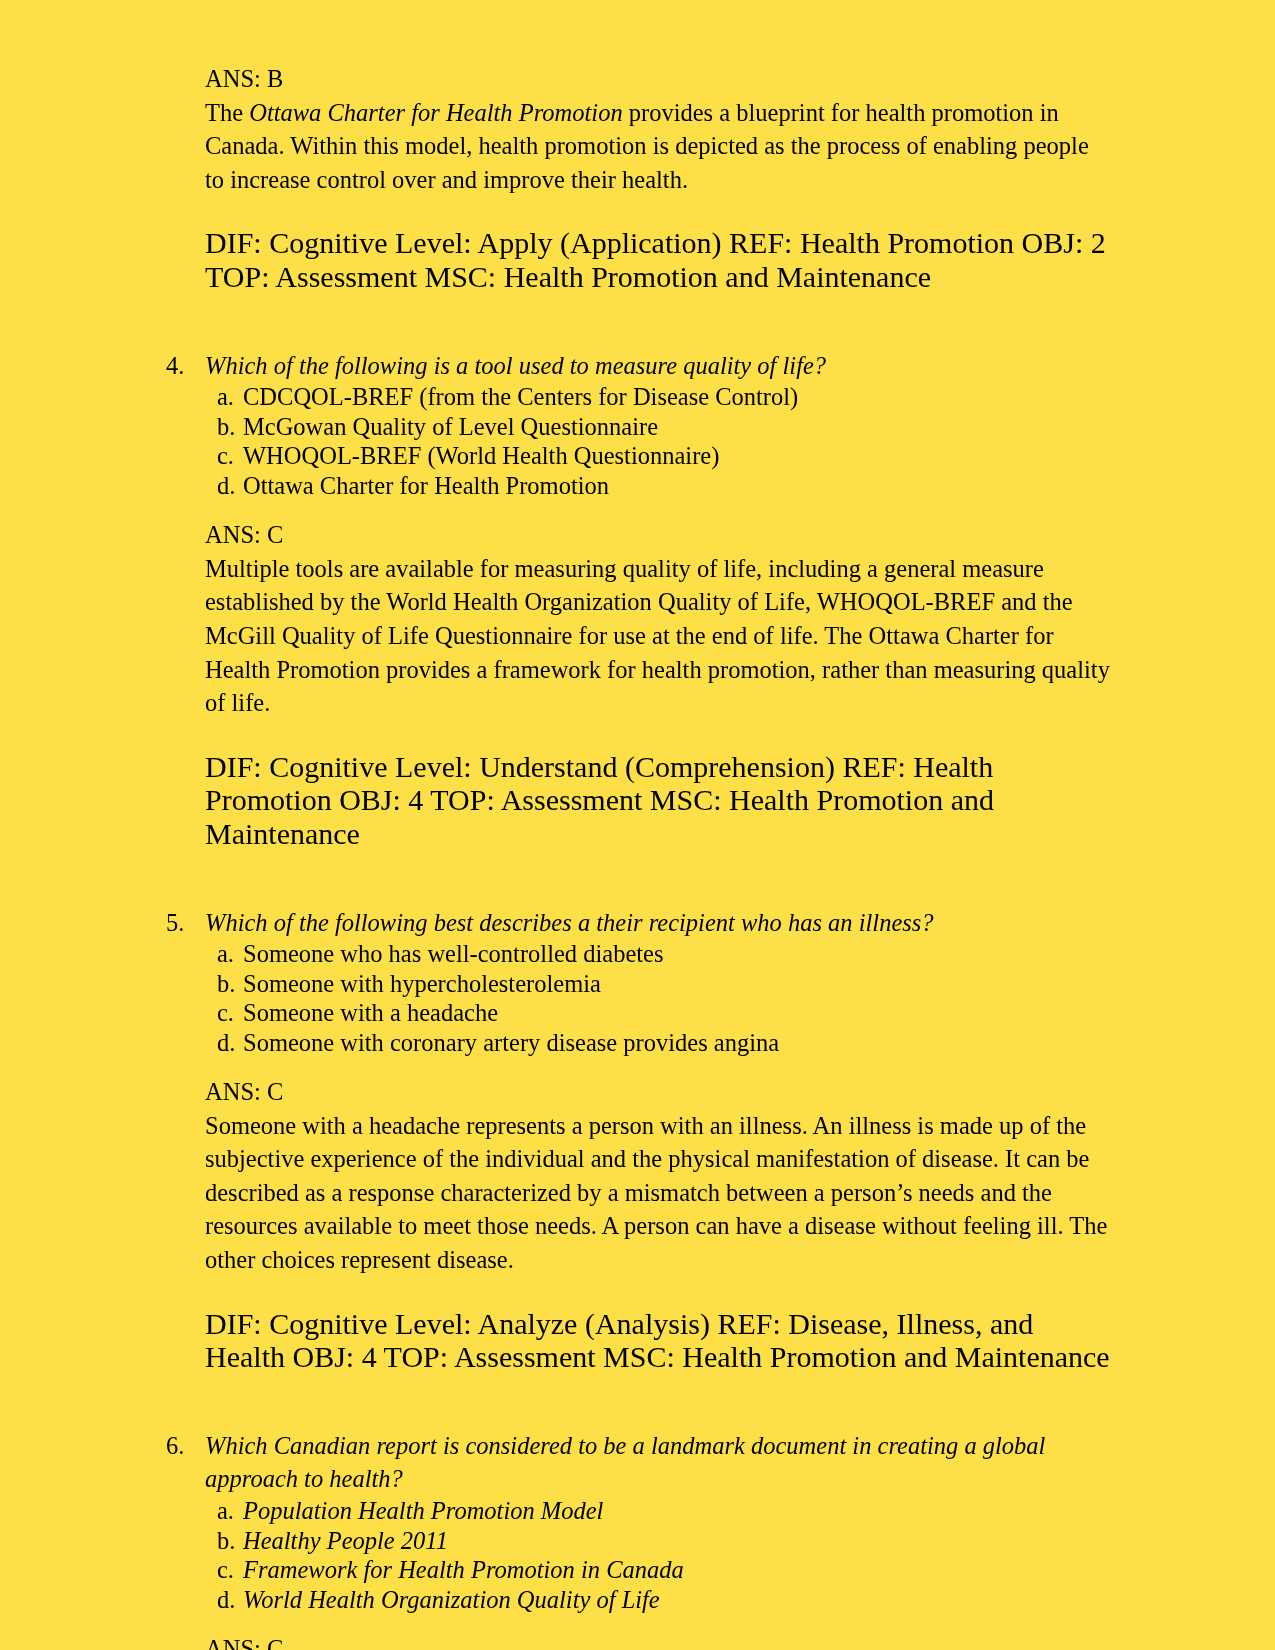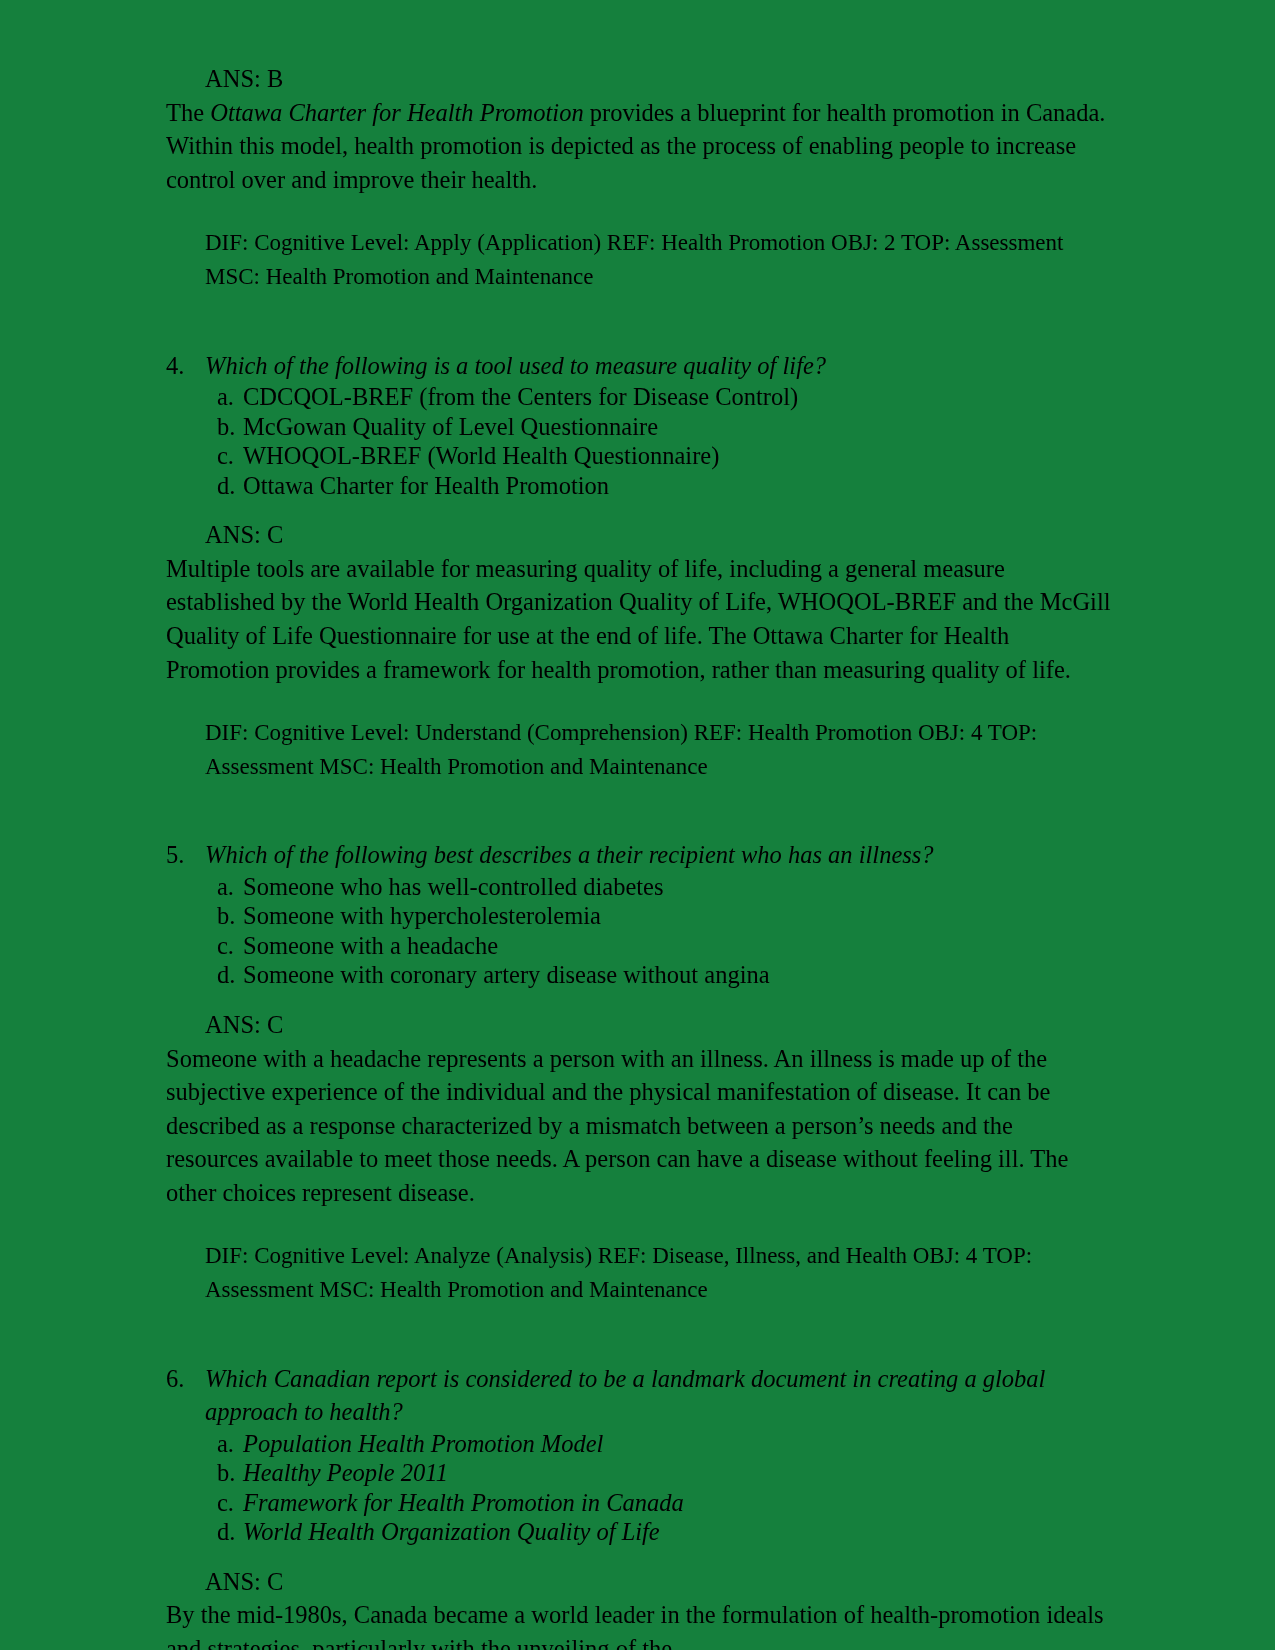--- a/index.html
+++ b/index.html
@@ -8,49 +8,50 @@
     background: #ffffff;
   }
   body {
     font-family: "Liberation Serif", "DejaVu Serif", serif;
     color: #000000;
   }
   .page {
     width: 1275px;
     height: 1650px;
     position: relative;
-    background: #15803d;
+    background: #fde047;
     box-sizing: border-box;
     overflow: hidden;
   }
   .content {
     position: absolute;
     left: 166px;
     top: 62px;
     width: 945px;
   }
   
   .para {
     font-size: 24.5px;
     line-height: 33.6px;
     text-align: left;
     margin: 0;
     padding: 0;
     color: #000;
   }
   .body-block {
+    margin-left: 39px;   
   }
   .ans-line {
     font-size: 24.5px;
     line-height: 33.6px;
     margin-left: 39px;
   }
   .meta-block {
     margin-left: 39px;
-    font-size: 23px;
+    font-size: 30px;
     line-height: 33.6px;
   }
   .gap-sm { height: 18px; }
   .gap-md { height: 30px; }
   .gap-xl { height: 55px; }
 
   
   .question {
     position: relative;
     font-size: 24.5px;
@@ -151,21 +152,21 @@
         <li>
           <span class="olet">b.</span>
           <span class="otext">Someone with hypercholesterolemia</span>
         </li>
         <li>
           <span class="olet">c.</span>
           <span class="otext">Someone with a headache</span>
         </li>
         <li>
           <span class="olet">d.</span>
-          <span class="otext">Someone with coronary artery disease without angina</span>
+          <span class="otext">Someone with coronary artery disease provides angina</span>
         </li>
       </ul>
       <div class="gap-sm"></div>
       <div class="ans-line">ANS: C</div>
       <div class="para body-block">Someone with a headache represents a person with an illness. An illness is made up of the subjective experience of the individual and the physical manifestation of disease. It can be described as a response characterized by a mismatch between a person’s needs and the resources available to meet those needs. A person can have a disease without feeling ill. The other choices represent disease.</div>
       <div class="gap-md"></div>
       <div class="meta-block">DIF: Cognitive Level: Analyze (Analysis)  REF: Disease, Illness, and Health OBJ:   4 TOP: Assessment MSC: Health Promotion and Maintenance</div>
     </div>
 
     <div class="gap-xl"></div>

